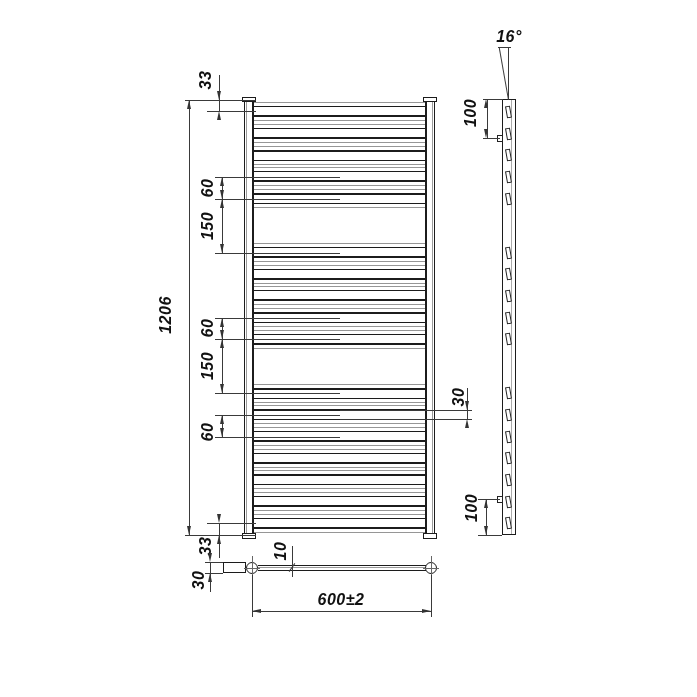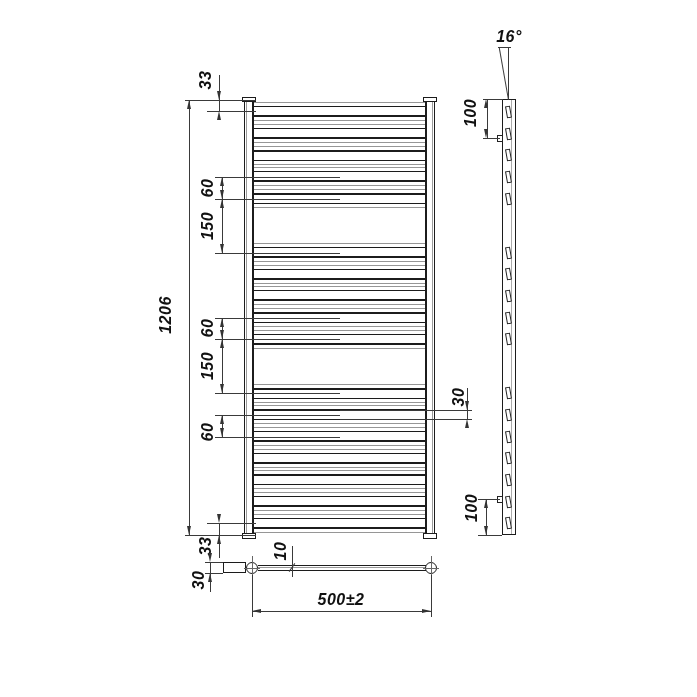--- a/index.html
+++ b/index.html
@@ -156,21 +156,21 @@
     <div class="dlab" style="left:208px;top:225.5px;">150</div>
     <div class="dlab" style="left:208px;top:328px;">60</div>
     <div class="dlab" style="left:208px;top:366px;">150</div>
     <div class="dlab" style="left:208px;top:432px;">60</div>
     <div class="dlab" style="left:206px;top:546px;">33</div>
     <div class="dlab" style="left:459px;top:397px;">30</div>
     <div class="dlab" style="left:199px;top:580px;">30</div>
     <div class="dlab" style="left:281px;top:551px;">10</div>
     <div class="dlab" style="left:471px;top:113px;">100</div>
     <div class="dlab" style="left:472px;top:508px;">100</div>
-    <div class="dlab-h" style="left:341px;top:600px;">500±2</div>
+    <div class="dlab-h" style="left:341px;top:600px;">600±2</div>
     <div class="dlab-h" style="left:509px;top:37px;">16°</div>
 
     <div class="abs" style="left:0;top:0;width:697px;height:697px;">
         <div class="arw" style="border-left: 2.5px solid transparent; border-right: 2.5px solid transparent; border-bottom: 9px solid rgb(51, 51, 51); left: 186.5px; top: 99.5px;"></div>
         <div class="arw" style="border-left: 2.5px solid transparent; border-right: 2.5px solid transparent; border-top: 9px solid rgb(51, 51, 51); left: 186.5px; top: 526px;"></div>
         <div class="arw" style="border-left: 2.5px solid transparent; border-right: 2.5px solid transparent; border-top: 9px solid rgb(51, 51, 51); left: 216.5px; top: 90.5px;"></div>
         <div class="arw" style="border-left: 2.5px solid transparent; border-right: 2.5px solid transparent; border-bottom: 9px solid rgb(51, 51, 51); left: 216.5px; top: 110.5px;"></div>
         <div class="arw" style="border-left: 2.5px solid transparent; border-right: 2.5px solid transparent; border-bottom: 9px solid rgb(51, 51, 51); left: 219.5px; top: 176.8px;"></div>
         <div class="arw" style="border-left: 2.5px solid transparent; border-right: 2.5px solid transparent; border-top: 9px solid rgb(51, 51, 51); left: 219.5px; top: 189.5px;"></div>
         <div class="arw" style="border-left: 2.5px solid transparent; border-right: 2.5px solid transparent; border-bottom: 9px solid rgb(51, 51, 51); left: 219.5px; top: 198.5px;"></div>

